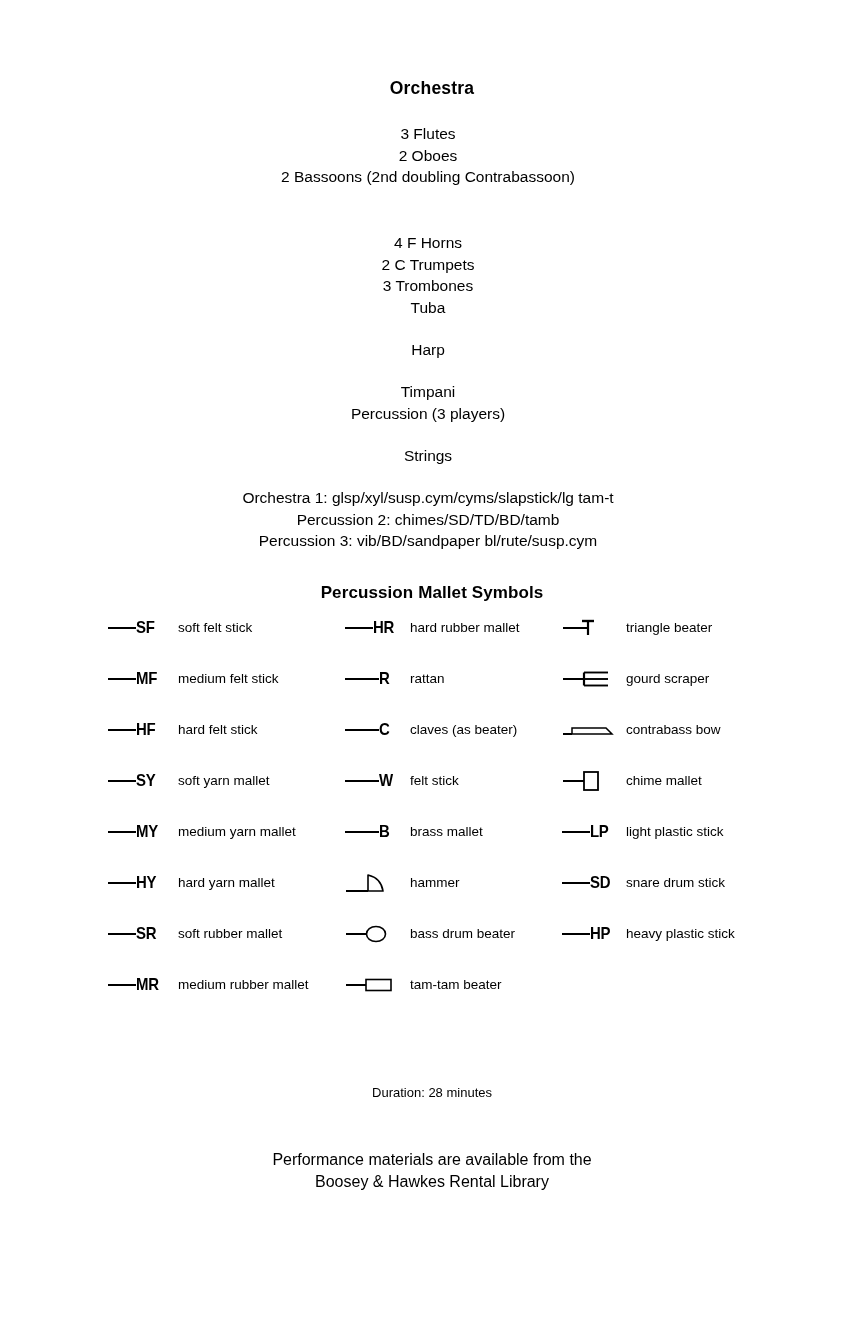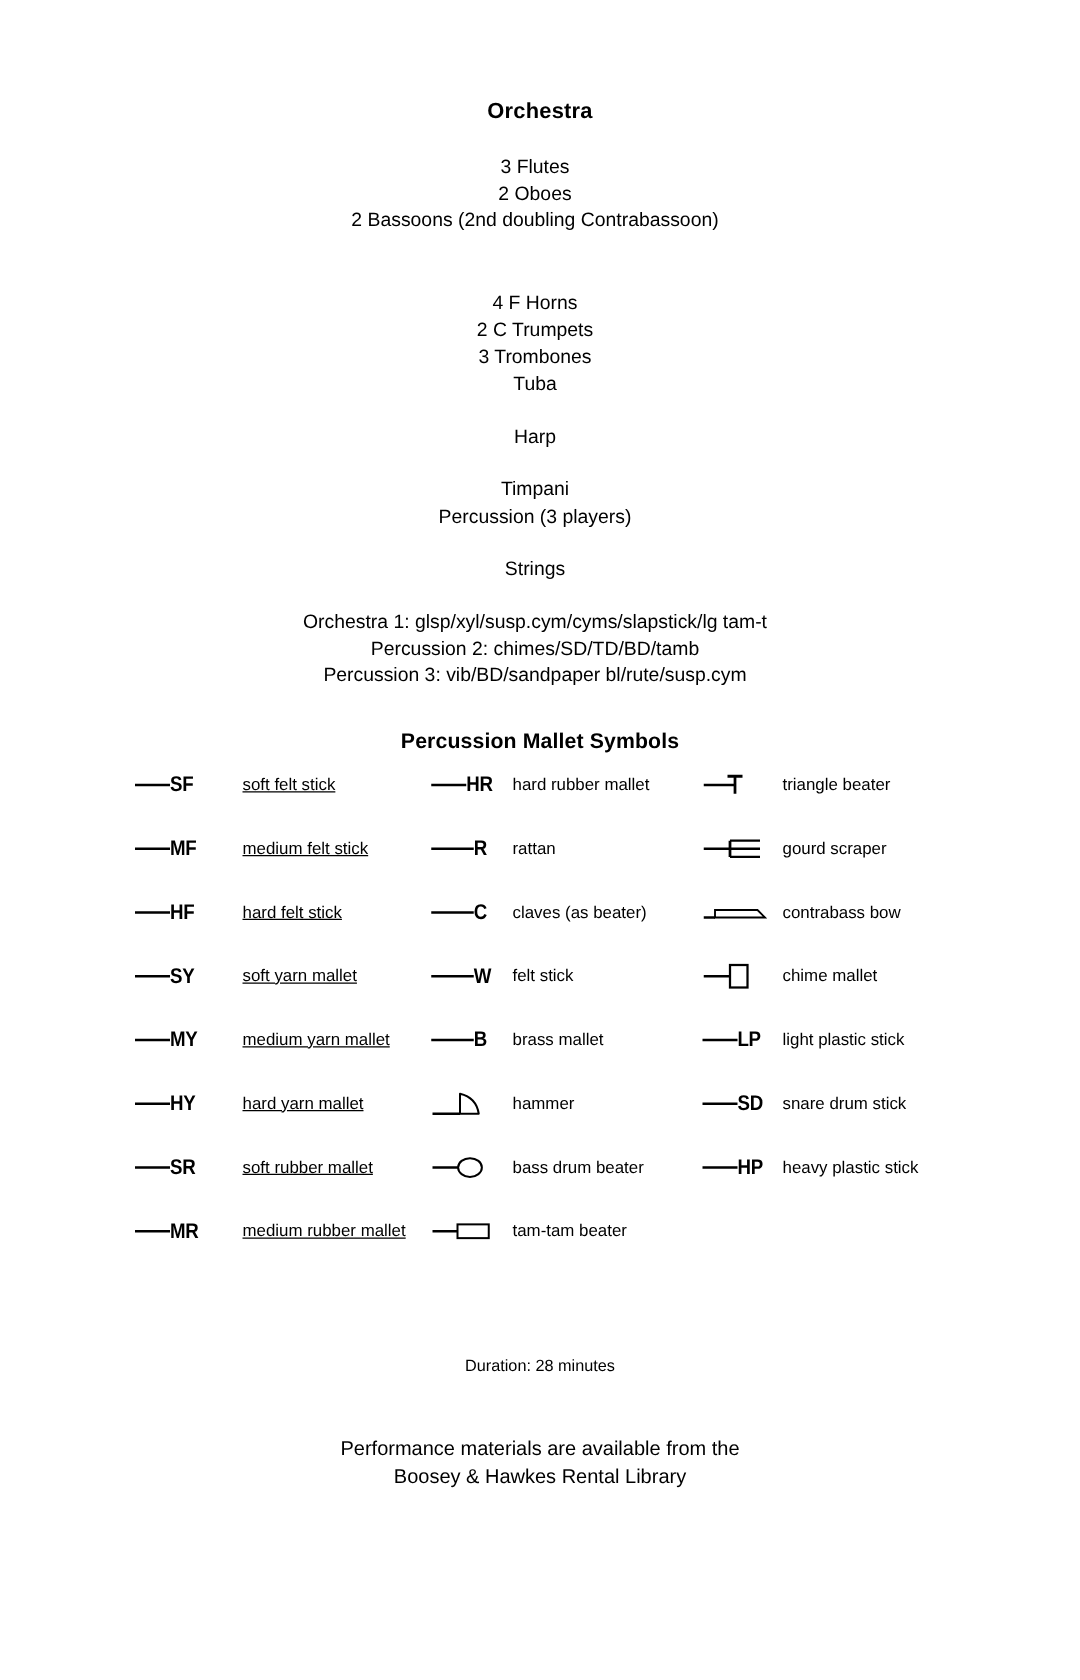--- a/index.html
+++ b/index.html
@@ -91,21 +91,21 @@
     position: relative;
     flex: 0 0 auto;
   }
   #mallet-col-3 .sym-cell { width: 62px; }
 
   .mallet-label {
     font-size: 13.5px;
     white-space: nowrap;
     line-height: 1;
   }
-  #mallet-col-1 .mallet-label { margin-left: 28px; text-decoration: underline; }
+  #mallet-col-1 .mallet-label { margin-left: 12px; }
   #mallet-col-2 .mallet-label { margin-left: 7px; }
   #mallet-col-3 .mallet-label { margin-left: 2px; }
 
   
   .sym-code {
     position: absolute;
     left: 0;
     top: 0;
     width: 100%;
     height: 100%;

